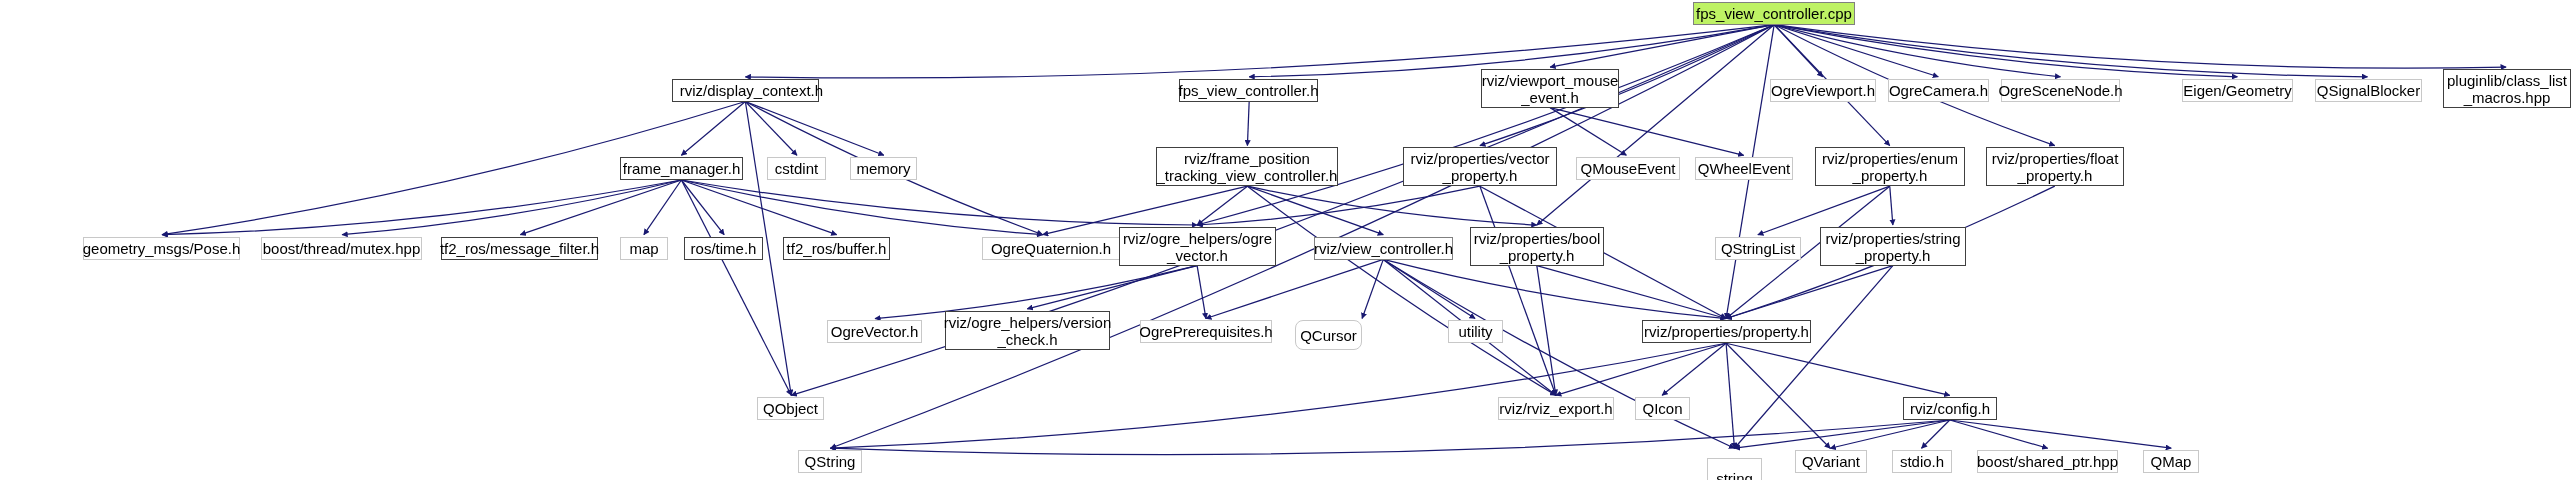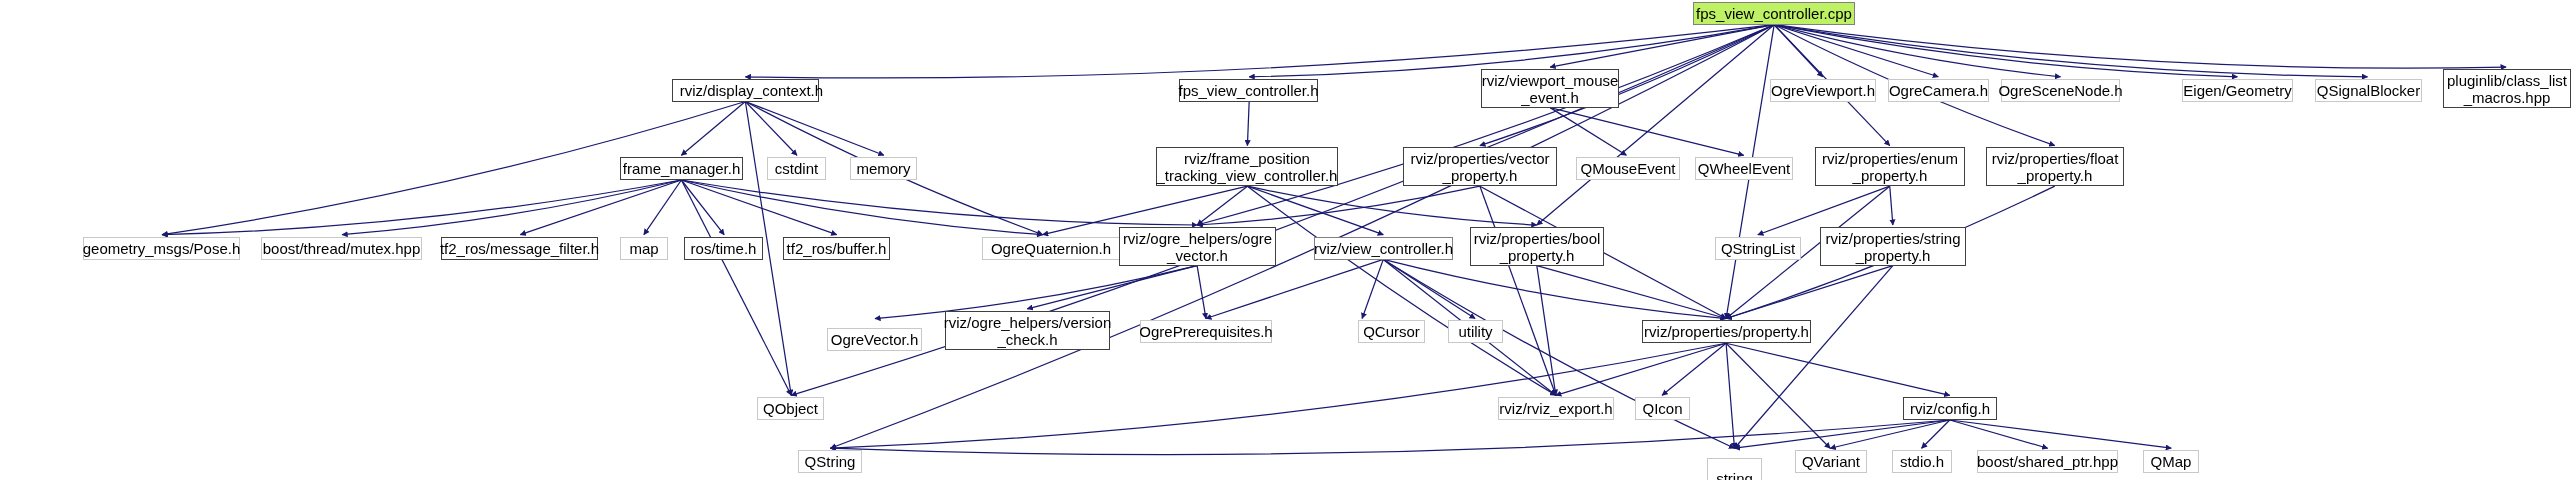--- a/index.html
+++ b/index.html
@@ -172,25 +172,25 @@
       <div class="node bold" style="left: 783px; top: 237px; width: 107px; height: 23px;">tf2_ros/buffer.h</div>
       <div class="node plain" style="left: 982px; top: 237px; width: 138px; height: 23px;">OgreQuaternion.h</div>
       <div class="node bold" style="left: 1119px; top: 227px; width: 157px; height: 39px;">rviz/ogre_helpers/ogre
 _vector.h</div>
       <div class="node mid" style="left: 1314px; top: 237px; width: 139px; height: 23px;">rviz/view_controller.h</div>
       <div class="node bold" style="left: 1470px; top: 227px; width: 134px; height: 39px;">rviz/properties/bool
 _property.h</div>
       <div class="node plain" style="left: 1715px; top: 237px; width: 86px; height: 23px;">QStringList</div>
       <div class="node bold" style="left: 1820px; top: 227px; width: 146px; height: 39px;">rviz/properties/string
 _property.h</div>
-      <div class="node plain" style="left: 827px; top: 320px; width: 95px; height: 23px; margin-top: 8px;">OgreVector.h</div>
+      <div class="node plain" style="left: 827px; top: 320px; width: 95px; height: 23px;">OgreVector.h</div>
       <div class="node bold" style="left: 945px; top: 311px; width: 165px; height: 39px;">rviz/ogre_helpers/version
 _check.h</div>
       <div class="node plain" style="left: 1140px; top: 320px; width: 132px; height: 23px;">OgrePrerequisites.h</div>
-      <div class="node plain" style="left: 1358px; top: 320px; width: 67px; height: 23px;">QCursor</div>
+      <div class="node plain" style="left: 1295px; top: 320px; width: 67px; height: 30px; border-radius: 8px;">QCursor</div>
       <div class="node plain" style="left: 1448px; top: 320px; width: 55px; height: 23px;">utility</div>
       <div class="node bold" style="left: 1642px; top: 320px; width: 169px; height: 23px;">rviz/properties/property.h</div>
       <div class="node plain" style="left: 757px; top: 397px; width: 67px; height: 23px;">QObject</div>
       <div class="node plain" style="left: 1498px; top: 397px; width: 116px; height: 23px;">rviz/rviz_export.h</div>
       <div class="node plain" style="left: 1635px; top: 397px; width: 55px; height: 23px;">QIcon</div>
       <div class="node bold" style="left: 1903px; top: 397px; width: 94px; height: 23px;">rviz/config.h</div>
       <div class="node plain" style="left: 798px; top: 450px; width: 64px; height: 23px;">QString</div>
       <div class="node plain" style="left: 1707px; top: 458px; width: 55px; height: 40px;">string</div>
       <div class="node plain" style="left: 1795px; top: 450px; width: 72px; height: 23px;">QVariant</div>
       <div class="node plain" style="left: 1892px; top: 450px; width: 60px; height: 23px;">stdio.h</div>

